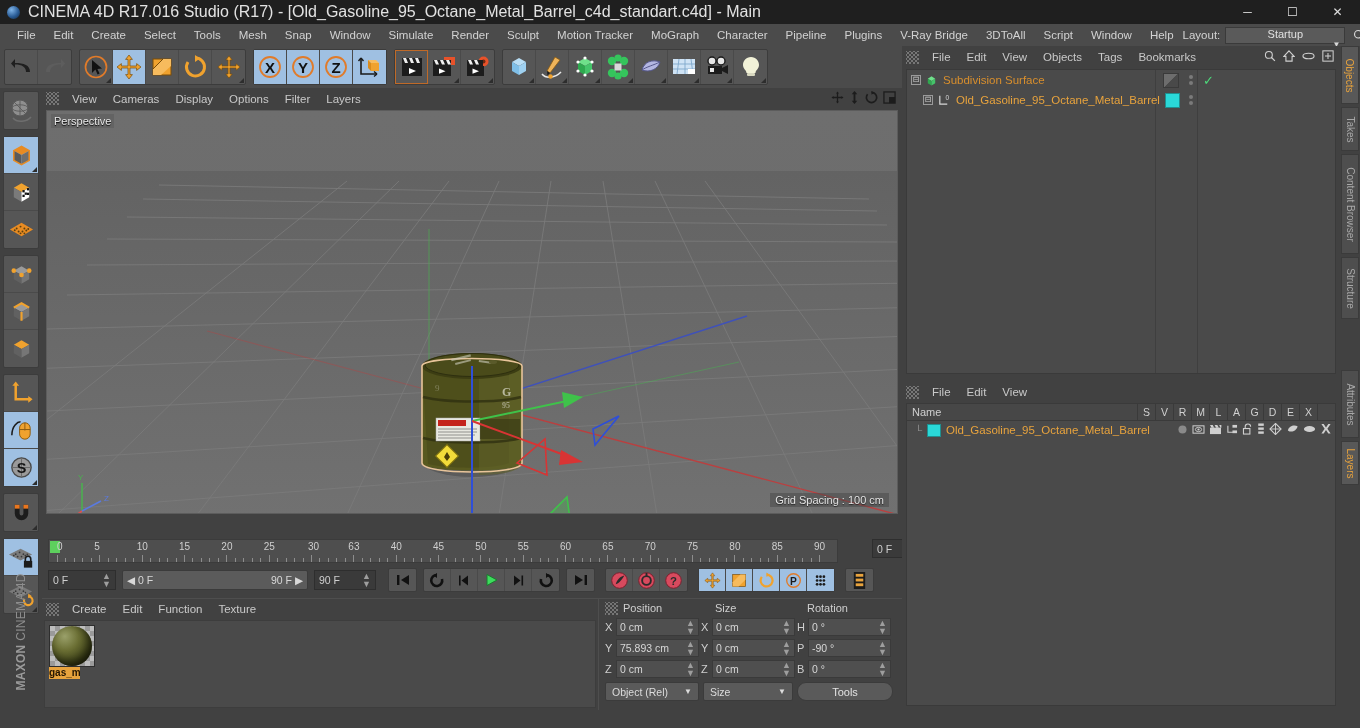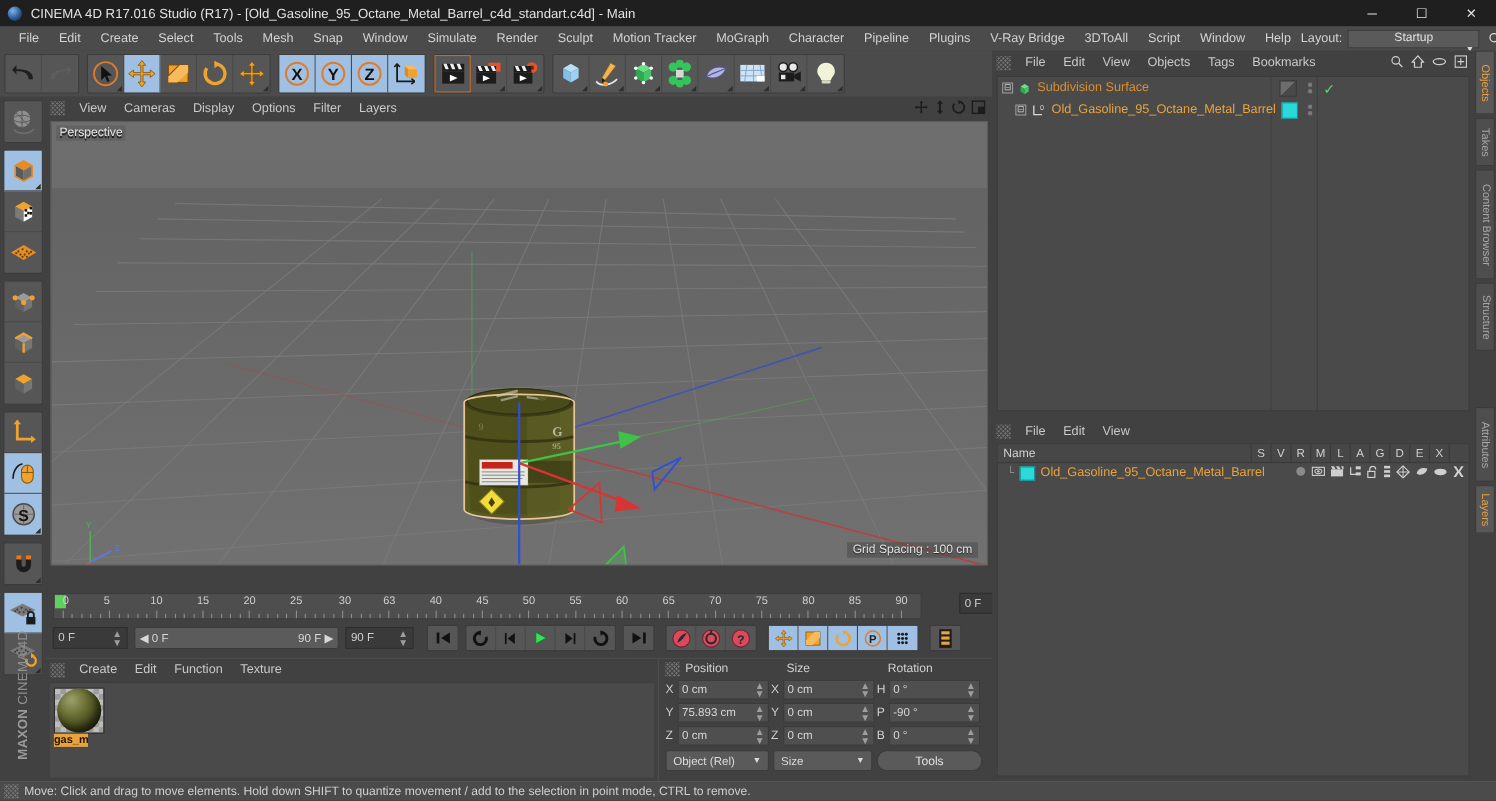--- a/index.html
+++ b/index.html
@@ -15,21 +15,21 @@
   
   .titlebar {
     position:absolute; left:0; top:0; width:1360px; height:24px;
     background:#1f1f1f; display:flex; align-items:center;
   }
   .titlebar .tb-icon {
     width:13px;height:13px;border-radius:50%;margin:0 8px 0 7px;
     background:radial-gradient(circle at 35% 30%, #7fb4e8 0%, #2a5c96 55%, #10243c 100%);
     flex:0 0 auto;
   }
-  .titlebar .tb-text { font-size:12px; color:#e2e2e2; white-space:nowrap; }
+  .titlebar .tb-text { font-size:16px; color:#e2e2e2; white-space:nowrap; }
   .win-btns { margin-left:auto; display:flex; height:24px; }
   .win-btn { width:45px;height:24px;display:flex;align-items:center;justify-content:center;
              color:#e0e0e0;font-size:12px; }
 
   
   .menubar {
     position:absolute; left:0; top:24px; width:1360px; height:22px;
     background:#4b4b4b; display:flex; align-items:center; padding-left:8px;
   }
   .menubar .mi {
@@ -1314,18 +1314,14 @@
         <span>Structure</span>
       </div>
     <div class="rtab" style="height:68px;margin-top:48px">
         <span>Attributes</span>
       </div>
     <div class="rtab active" style="height:44px">
         <span>Layers</span>
       </div>
   </div>
 
-  <div class="statusbar">
-    <div class="grip"></div>
-    <div class="txt">Move: Click and drag to move elements. Hold down SHIFT to quantize movement / add to the selection in point mode, CTRL to remove.</div>
-  </div>
 
 </div>
 
 </body></html>

